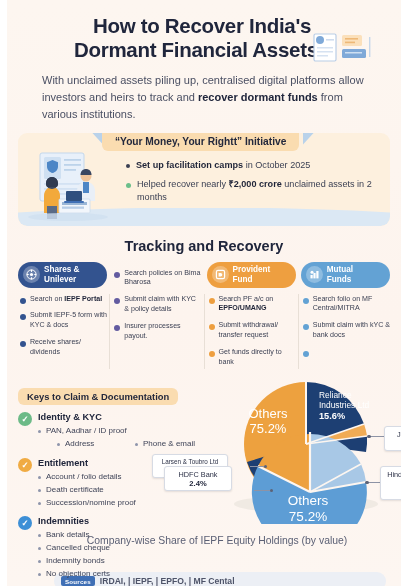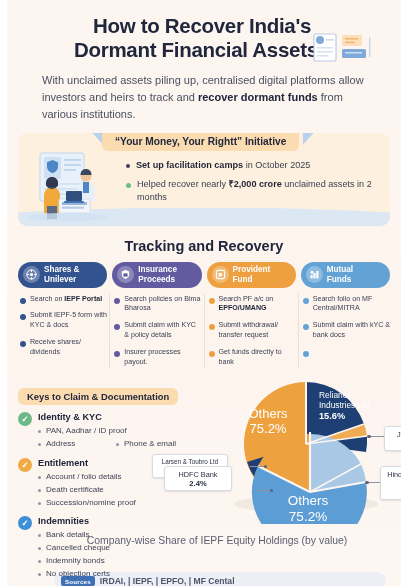--- a/index.html
+++ b/index.html
@@ -139,21 +139,21 @@
   .kcheck.green{ background:#6cba87; }
   .kcheck.amber{ background:#f0ab43; }
   .kcheck.blue { background:#3d8fd6; }
   .ktitle { font-size:9.2px; font-weight:700; color:#20263c; margin-bottom:3px; }
   .ksub { display:flex; align-items:flex-start; margin-bottom:1.5px; }
   .ksub .d {
     width:3px;height:3px;border-radius:50%;background:#8e95ab;
     margin:5px 5px 0 0; flex:none;
   }
   .ksub .t { font-size:8px; line-height:1.45; color:#3f4458; }
-  .krow { display:flex; }
+  .krow { display:flex;justify-content:center; }
   .krow .ksub:first-child { width:78px; flex:none; }
 
   
   .chartwrap { position:relative; flex:1; }
   .pie-stage { position:absolute; left:-16px; top:-12px; width:216px; height:150px; }
   .callout {
     position:absolute; background:#ffffff;
     border:1px solid #d7dbe4; border-radius:3px;
     box-shadow: 0 1px 2px rgba(0,0,0,.10);
     text-align:center; padding:2.5px 5px; z-index:4;
@@ -301,32 +301,20 @@
           <span class="item-tx">Submit IEPF-5 form with KYC &amp; docs</span>
         </div>
         <div class="item">
           <span class="bullet" style="background:#33538f"></span>
           <span class="item-tx">Receive shares/ dividends</span>
         </div>
       </div>
     </div>
 
     <div class="track-col">
-      <div class="pill" style="background:#635ba0">
-        <span class="pill-ico">
-          <svg width="11" height="11" viewBox="0 0 11 11">
-              <path d="M5.5 1 L9.2 2.6 V5.5 C9.2 7.8 7.6 9.3 5.5 10 3.4 9.3 1.8 7.8 1.8 5.5 V2.6z" fill="#fff"></path>
-              <rect x="3.4" y="4.4" width="4.2" height="3.2" fill="#635ba0"></rect>
-            </svg>
-        </span>
-        <span class="pill-label">
-          <span>Insurance</span><br>
-          <span>Proceeds</span>
-        </span>
-      </div>
       <div class="items">
         <div class="item">
           <span class="bullet" style="background:#635ba0"></span>
           <span class="item-tx">Search policies on Bima Bharosa</span>
         </div>
         <div class="item">
           <span class="bullet" style="background:#635ba0"></span>
           <span class="item-tx">Submit claim with KYC &amp; policy details</span>
         </div>
         <div class="item">

